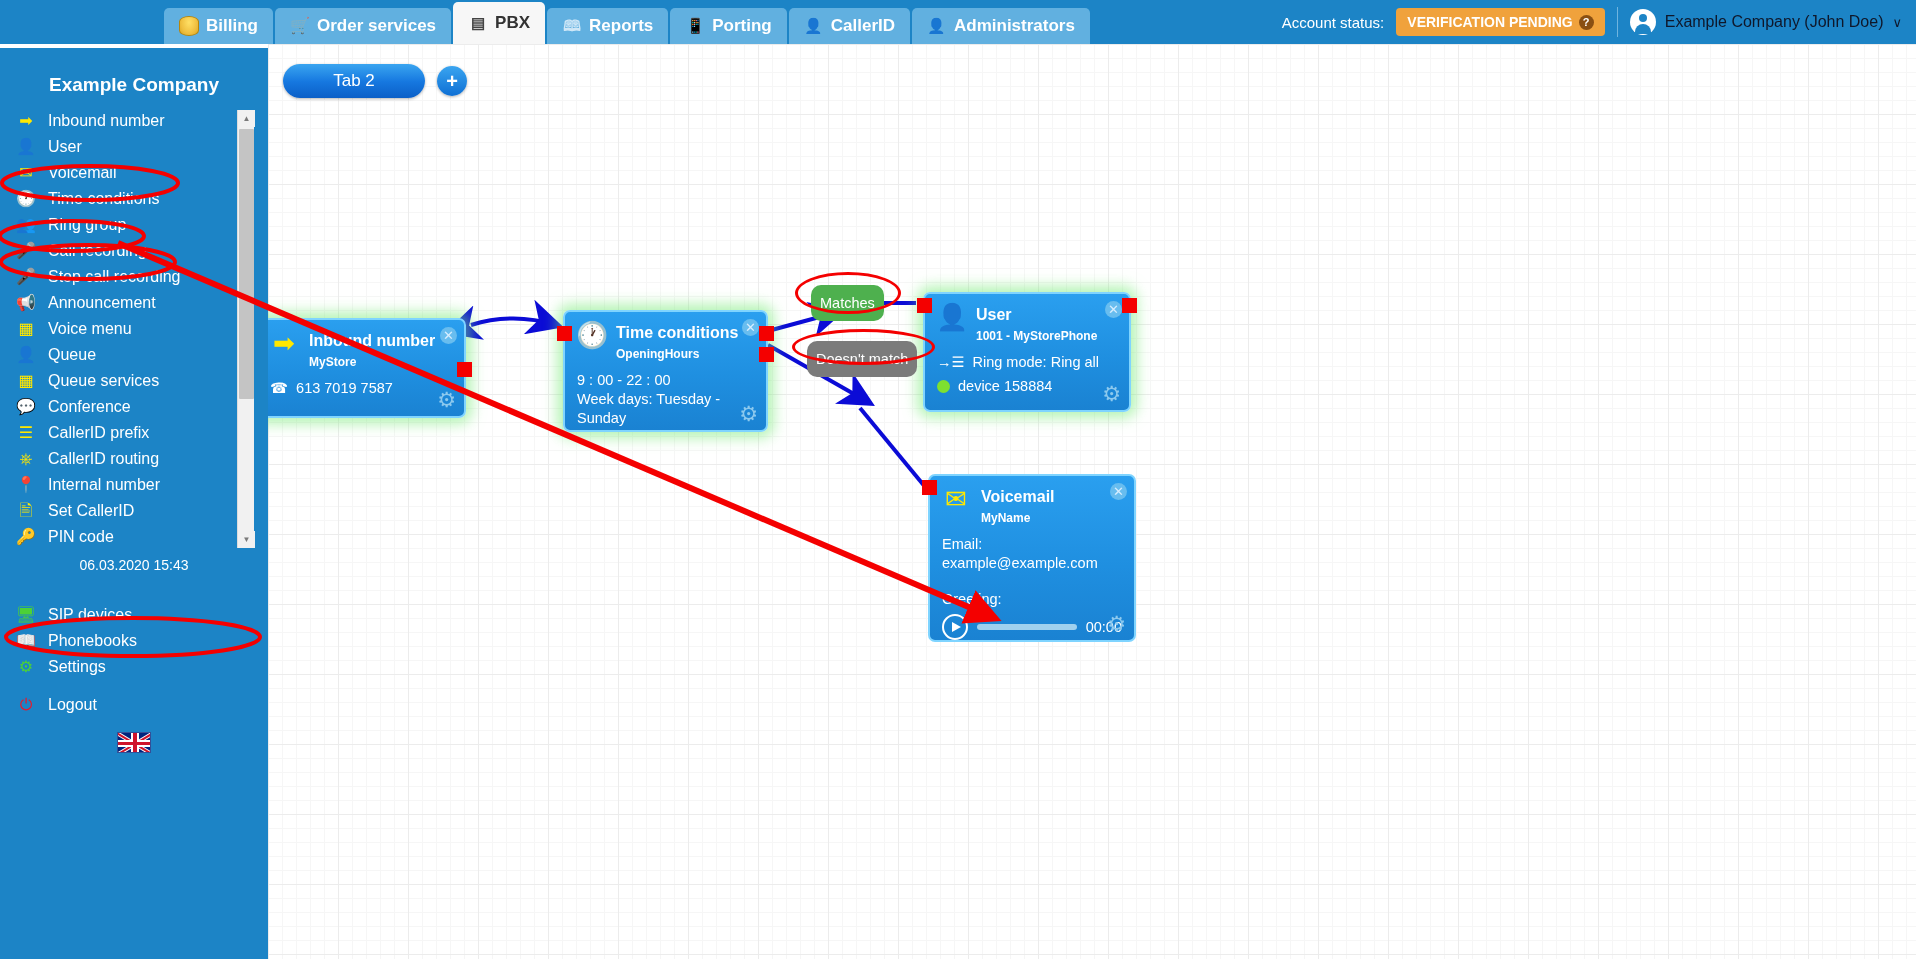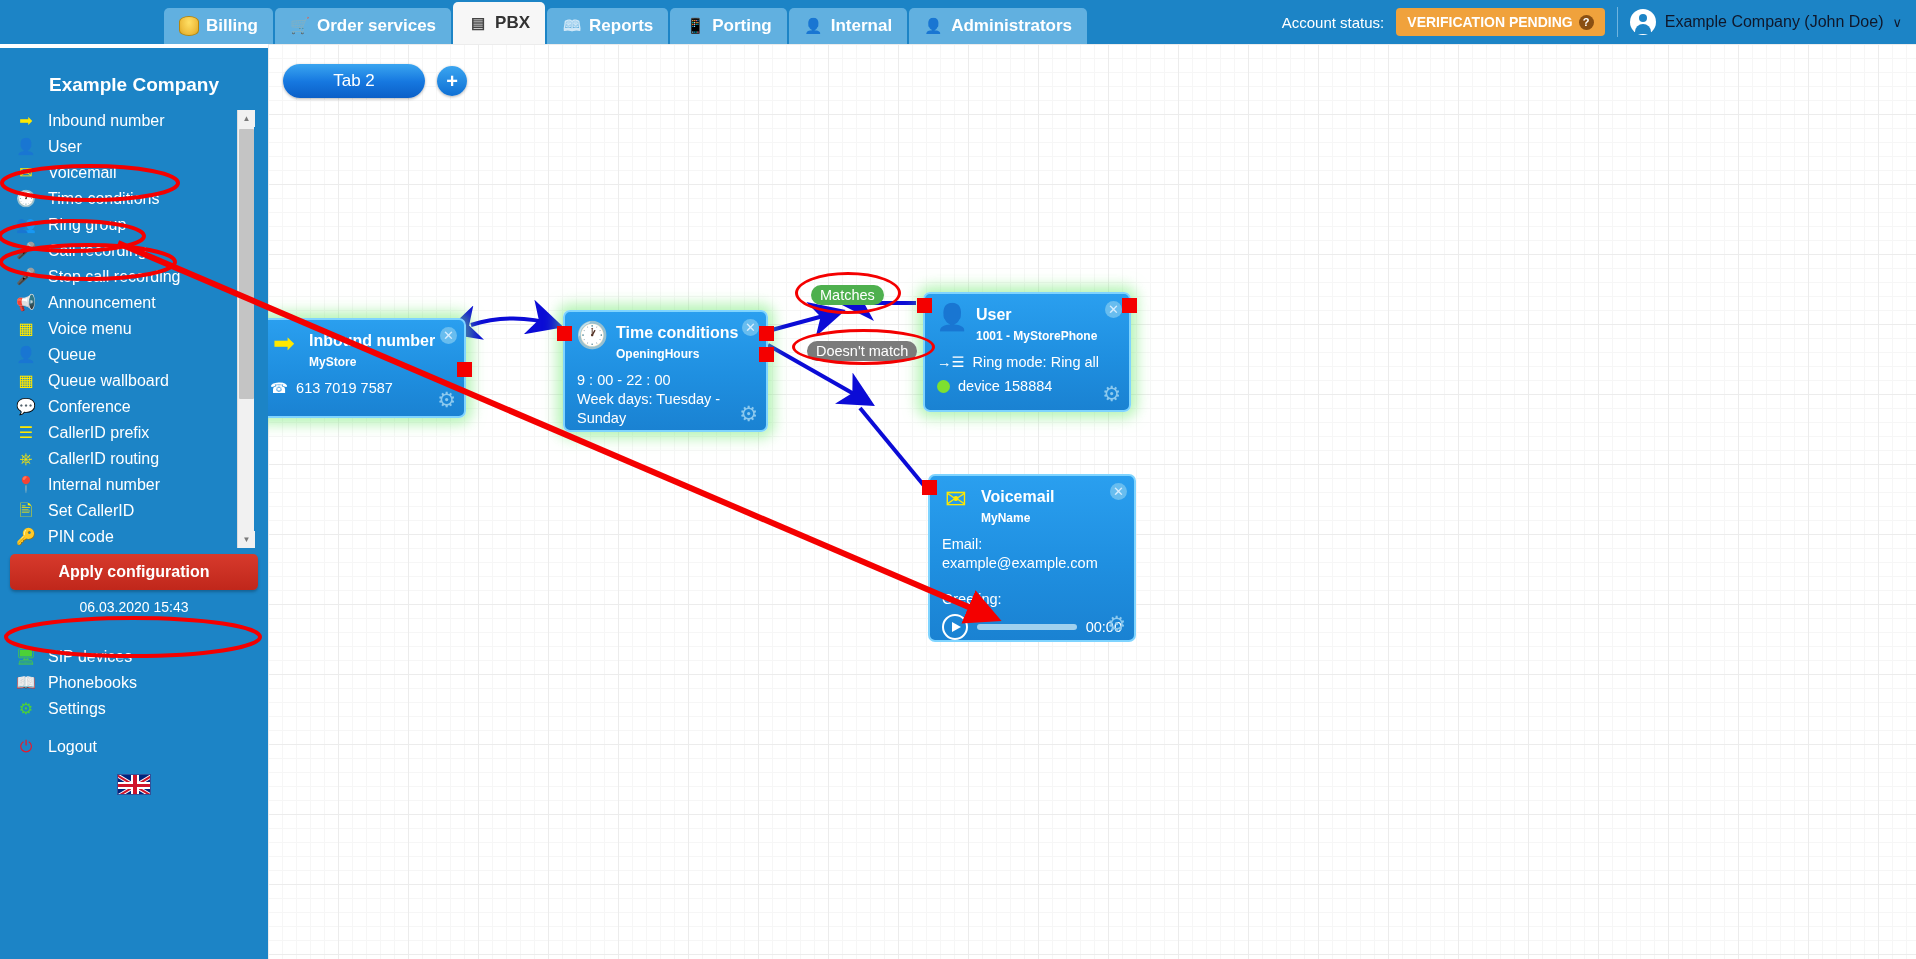--- a/index.html
+++ b/index.html
@@ -235,21 +235,21 @@
     background: #f40000; cursor: crosshair;
   }
   .dot-green {
     width: 13px; height: 13px; border-radius: 50%;
     background: #7ee030; display: inline-block; flex: none;
   }
 
   
   .edge-label {
     position: absolute; color: #ffffff;
-    font-size: 14.5px; padding: 2px 9px; border-radius: 10px;
+    font-size: 14.5px; padding: 10px 9px; border-radius: 10px;
     white-space: nowrap;
   }
   .edge-label.match { background: #4eb04e; }
   .edge-label.nomatch { background: #7b7b7b; }
 
   
   .annot-ellipse {
     position: absolute; border: 3px solid #f40000;
     border-radius: 50%; pointer-events: none;
   }
@@ -292,21 +292,21 @@
     <div class="nav-tab">
       <span class="nav-ico ico-report">🕮</span>
       <span>Reports</span>
     </div>
     <div class="nav-tab">
       <span class="nav-ico ico-phone">📱</span>
       <span>Porting</span>
     </div>
     <div class="nav-tab">
       <span class="nav-ico ico-person">👤</span>
-      <span>Internal</span>
+      <span>CallerID</span>
     </div>
     <div class="nav-tab">
       <span class="nav-ico ico-person">👤</span>
       <span>Administrators</span>
     </div>
   </div>
 
   <div id="account-area">
     <span id="account-status-label">Account status:</span>
     <div id="status-badge">
@@ -362,21 +362,21 @@
       <div class="menu-item">
         <span class="m-ico">▦</span>
         <span>Voice menu</span>
       </div>
       <div class="menu-item">
         <span class="m-ico">👤</span>
         <span>Queue</span>
       </div>
       <div class="menu-item">
         <span class="m-ico">▦</span>
-        <span>Queue wallboard</span>
+        <span>Queue services</span>
       </div>
       <div class="menu-item">
         <span class="m-ico">💬</span>
         <span>Conference</span>
       </div>
       <div class="menu-item">
         <span class="m-ico">☰</span>
         <span>CallerID prefix</span>
       </div>
       <div class="menu-item">
@@ -397,23 +397,20 @@
       </div>
     </div>
 
     <div id="menu-scrollbar">
       <div class="sb-arrow">▲</div>
       <div class="sb-thumb"></div>
       <div class="sb-arrow sb-down">▼</div>
     </div>
   </div>
 
-  <div id="apply-config">
-    <span>Apply configuration</span>
-  </div>
   <div id="config-timestamp">06.03.2020 15:43</div>
 
 
   <div id="bottom-menu">
     <div class="menu-item">
       <span class="m-ico">🖥</span>
       <span>SIP devices</span>
     </div>
     <div class="menu-item">
       <span class="m-ico">📖</span>

